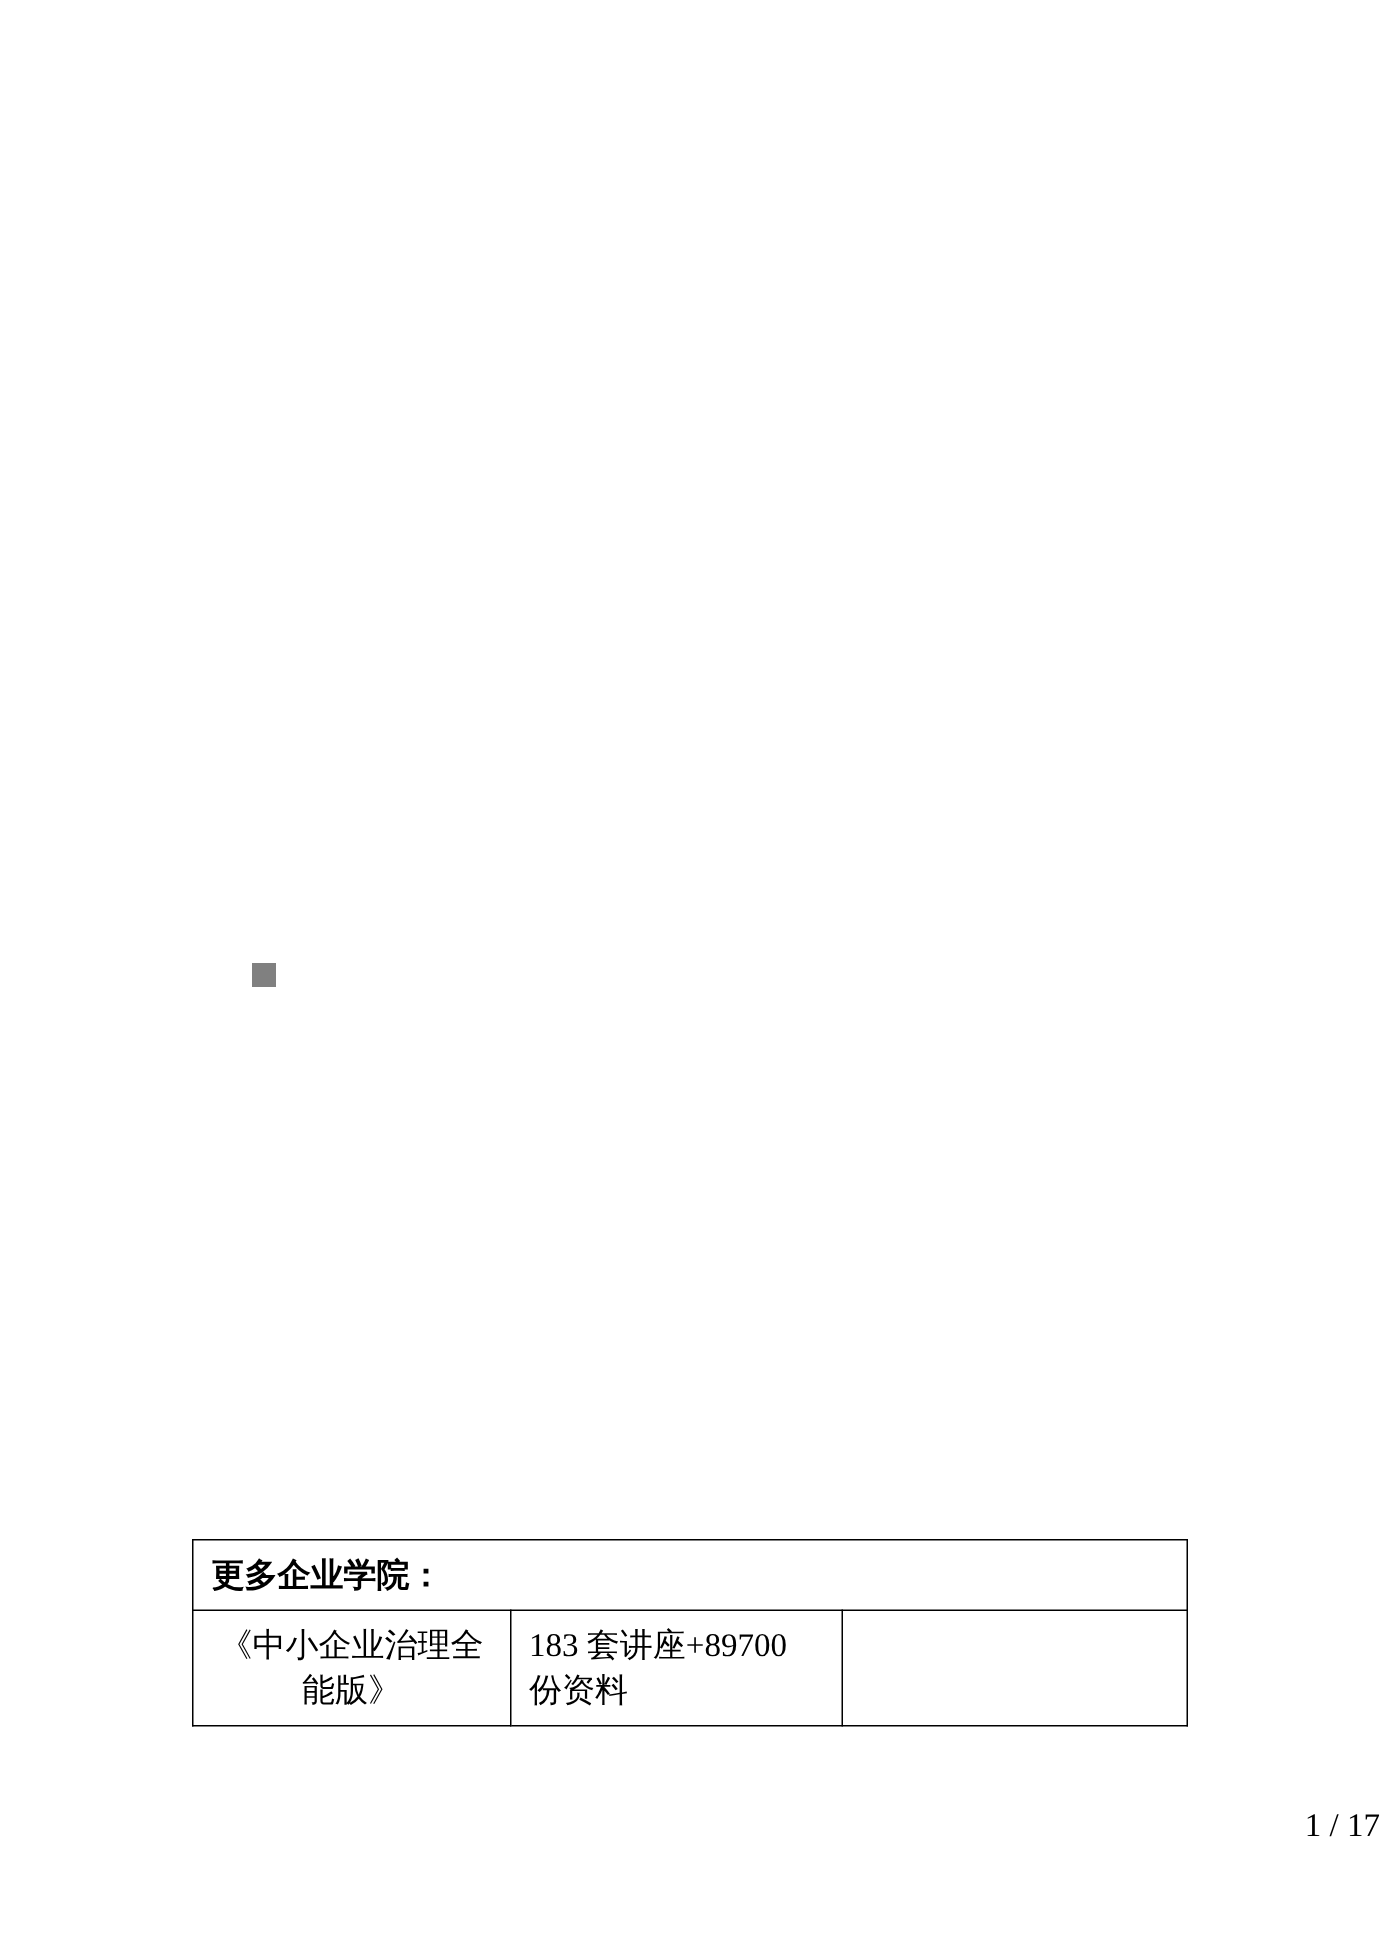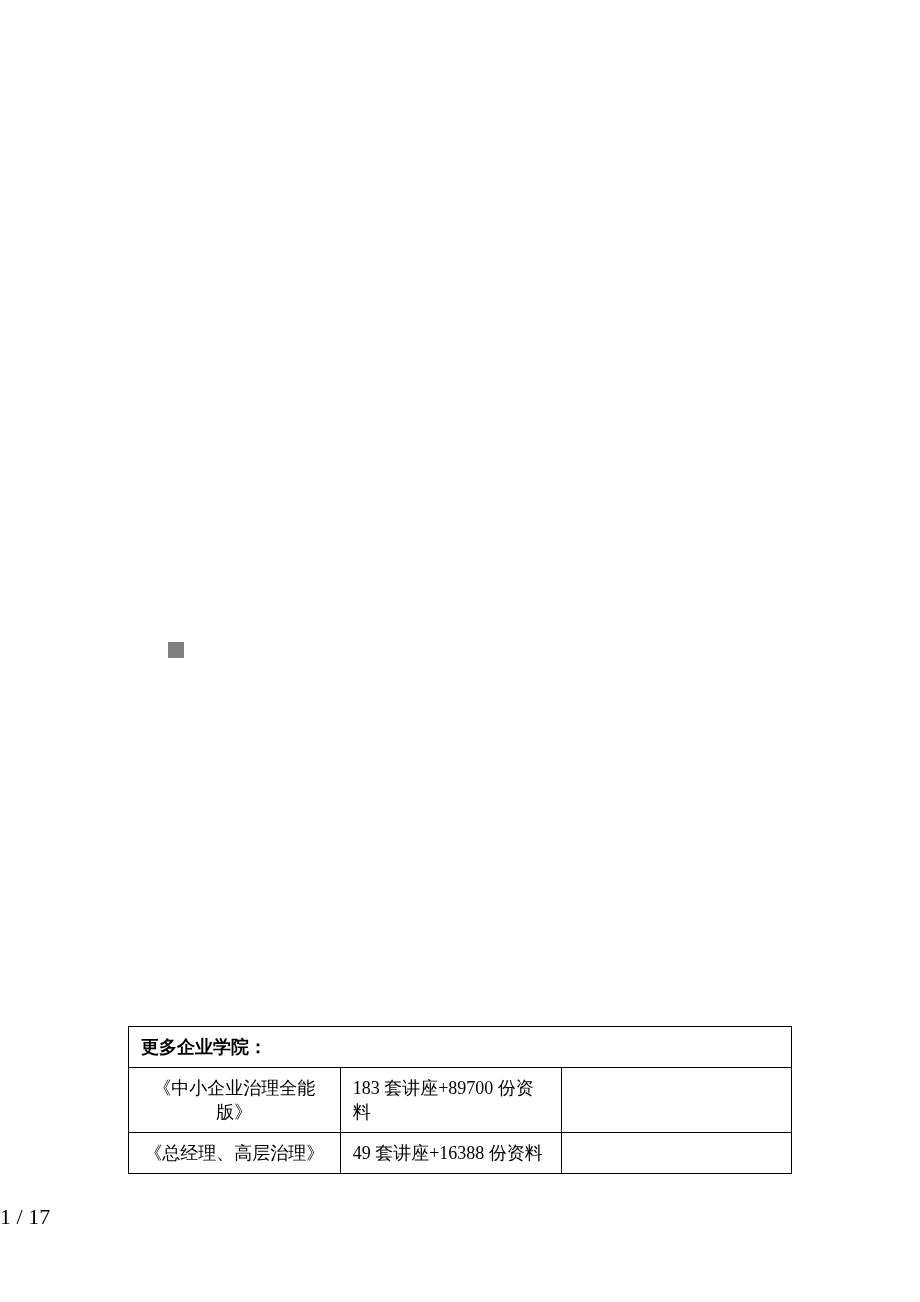--- a/index.html
+++ b/index.html
@@ -26,21 +26,21 @@
       position: absolute;
       left: 128px;
       top: 1026px;
       width: 664px;
       border-collapse: collapse;
       border: 1px solid #000;
     }
     .content-table td {
       border: 1px solid #000;
       padding: 8px 12px;
-      font-size: 18px;
+      font-size: 22px;
       color: #000;
       vertical-align: middle;
       height: 38px;
     }
     .header-row td {
       font-weight: bold;
     }
     .col1 {
       width: 212px;
       text-align: center;
@@ -50,44 +50,39 @@
       margin-left: 12px;
     }
     .col3 {
       width: 230px;
     }
     .page-number {
       position: absolute;
       left: 0;
       right: 0;
       top: 1204px;
-      text-align: left;
+      text-align: right;
       font-size: 22px;
       color: #000;
       font-family: "SimSun", "宋体", serif;
     }
   </style>
 </head>
 <body>
 
 <div class="decorative-square"></div>
 
 <table class="content-table">
   <tbody>
       <tr class="header-row">
     <td colspan="3">更多企业学院：</td>
   </tr>
   <tr>
     <td class="col1">《中小企业治理全能版》</td>
     <td class="col2">183 套讲座+89700 份资料</td>
     <td class="col3"></td>
   </tr>
-  <tr>
-    <td class="col1">《总经理、高层治理》</td>
-    <td class="col2">49 套讲座+16388 份资料</td>
-    <td class="col3"></td>
-  </tr>
 </tbody>
   </table>
 
 <div class="page-number">
   <span>1</span><span> / </span><span>17</span>
 </div>
 
 </body></html>

